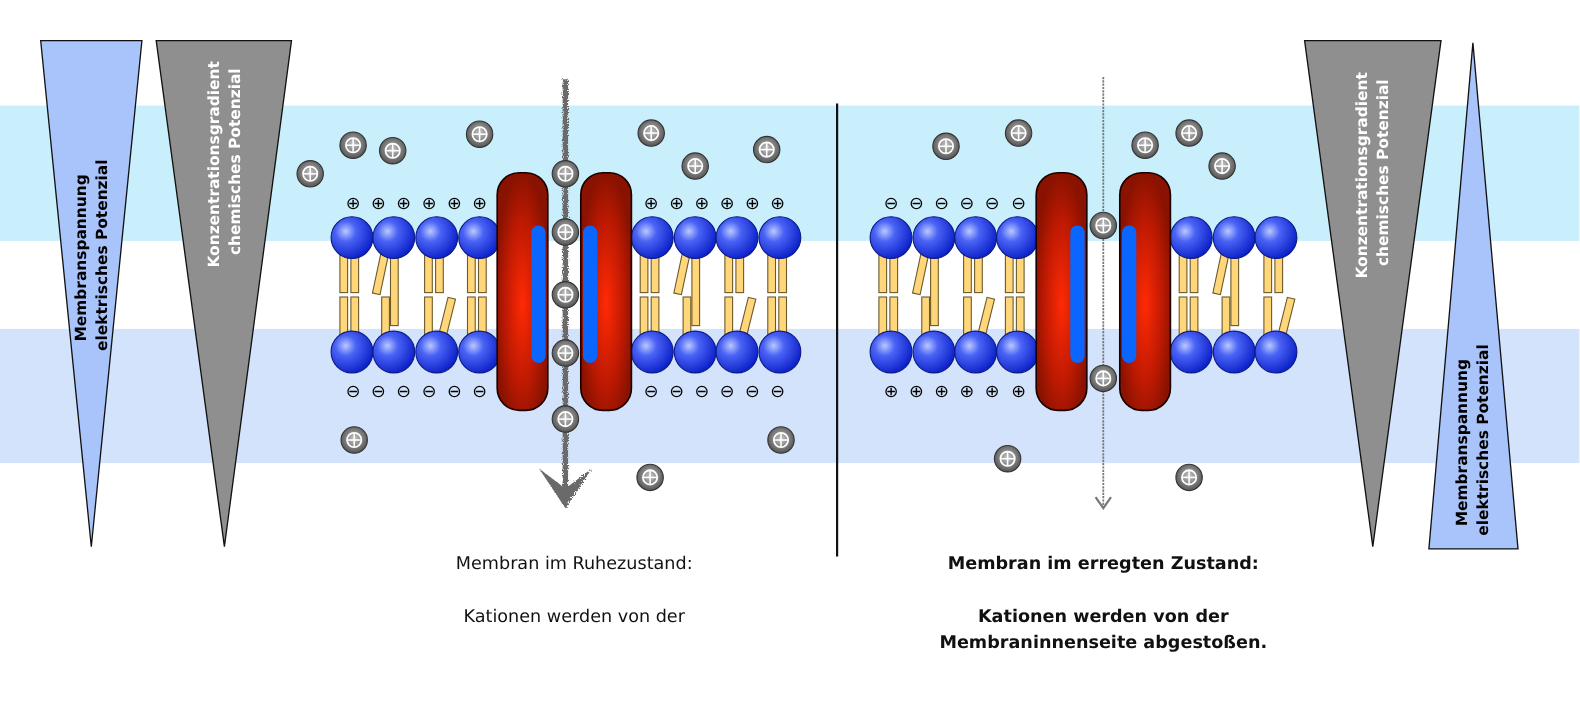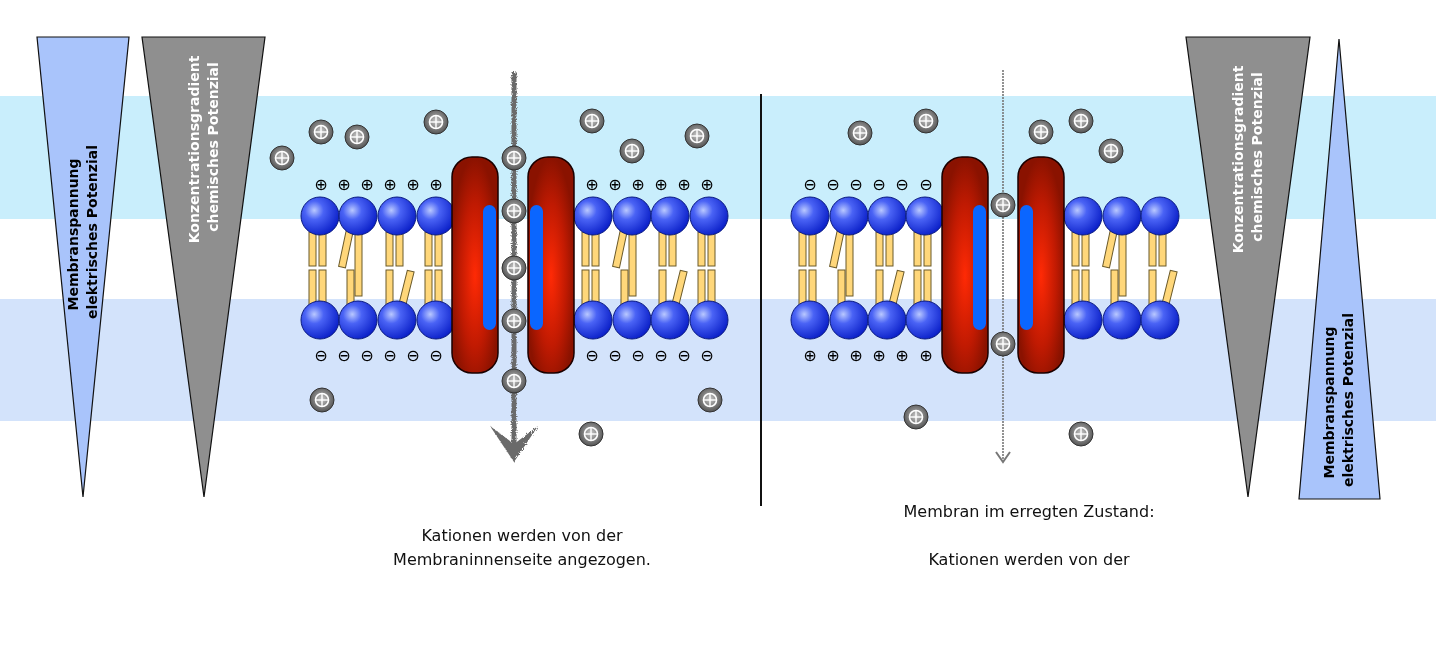--- a/index.html
+++ b/index.html
@@ -389,23 +389,24 @@
         <g>
           <circle cx="1081" cy="434" r="12" fill="url(#gIon)" stroke="#333" stroke-width="1"></circle>
           <circle cx="1081" cy="434" r="6.5" fill="none" stroke="#ffffff" stroke-width="1.6"></circle>
           <line x1="1075" y1="434" x2="1087" y2="434" stroke="#ffffff" stroke-width="1.4"></line>
           <line x1="1081" y1="428" x2="1081" y2="440" stroke="#ffffff" stroke-width="1.4"></line>
         </g>
       </g>
   </svg>
 
   <div class="caption" style="left:362px; top:500px; width:320px;">
+    <p>Membran im Ruhezustand:</p>
     <div class="gap"></div>
     <p>Kationen werden von der</p>
-    <p>Membraninnenseite angezogen.</p>
   </div>
 
-  <div class="caption" style="left:869px; top:500px; width:320px;">
+  <div class="caption" style="left:843px; top:500px; width:320px;font-weight:bold;">
     <p>Membran im erregten Zustand:</p>
     <div class="gap"></div>
     <p>Kationen werden von der</p>
+    <p>Membraninnenseite abgestoßen.</p>
   </div>
 </div>
 
 </body></html>

